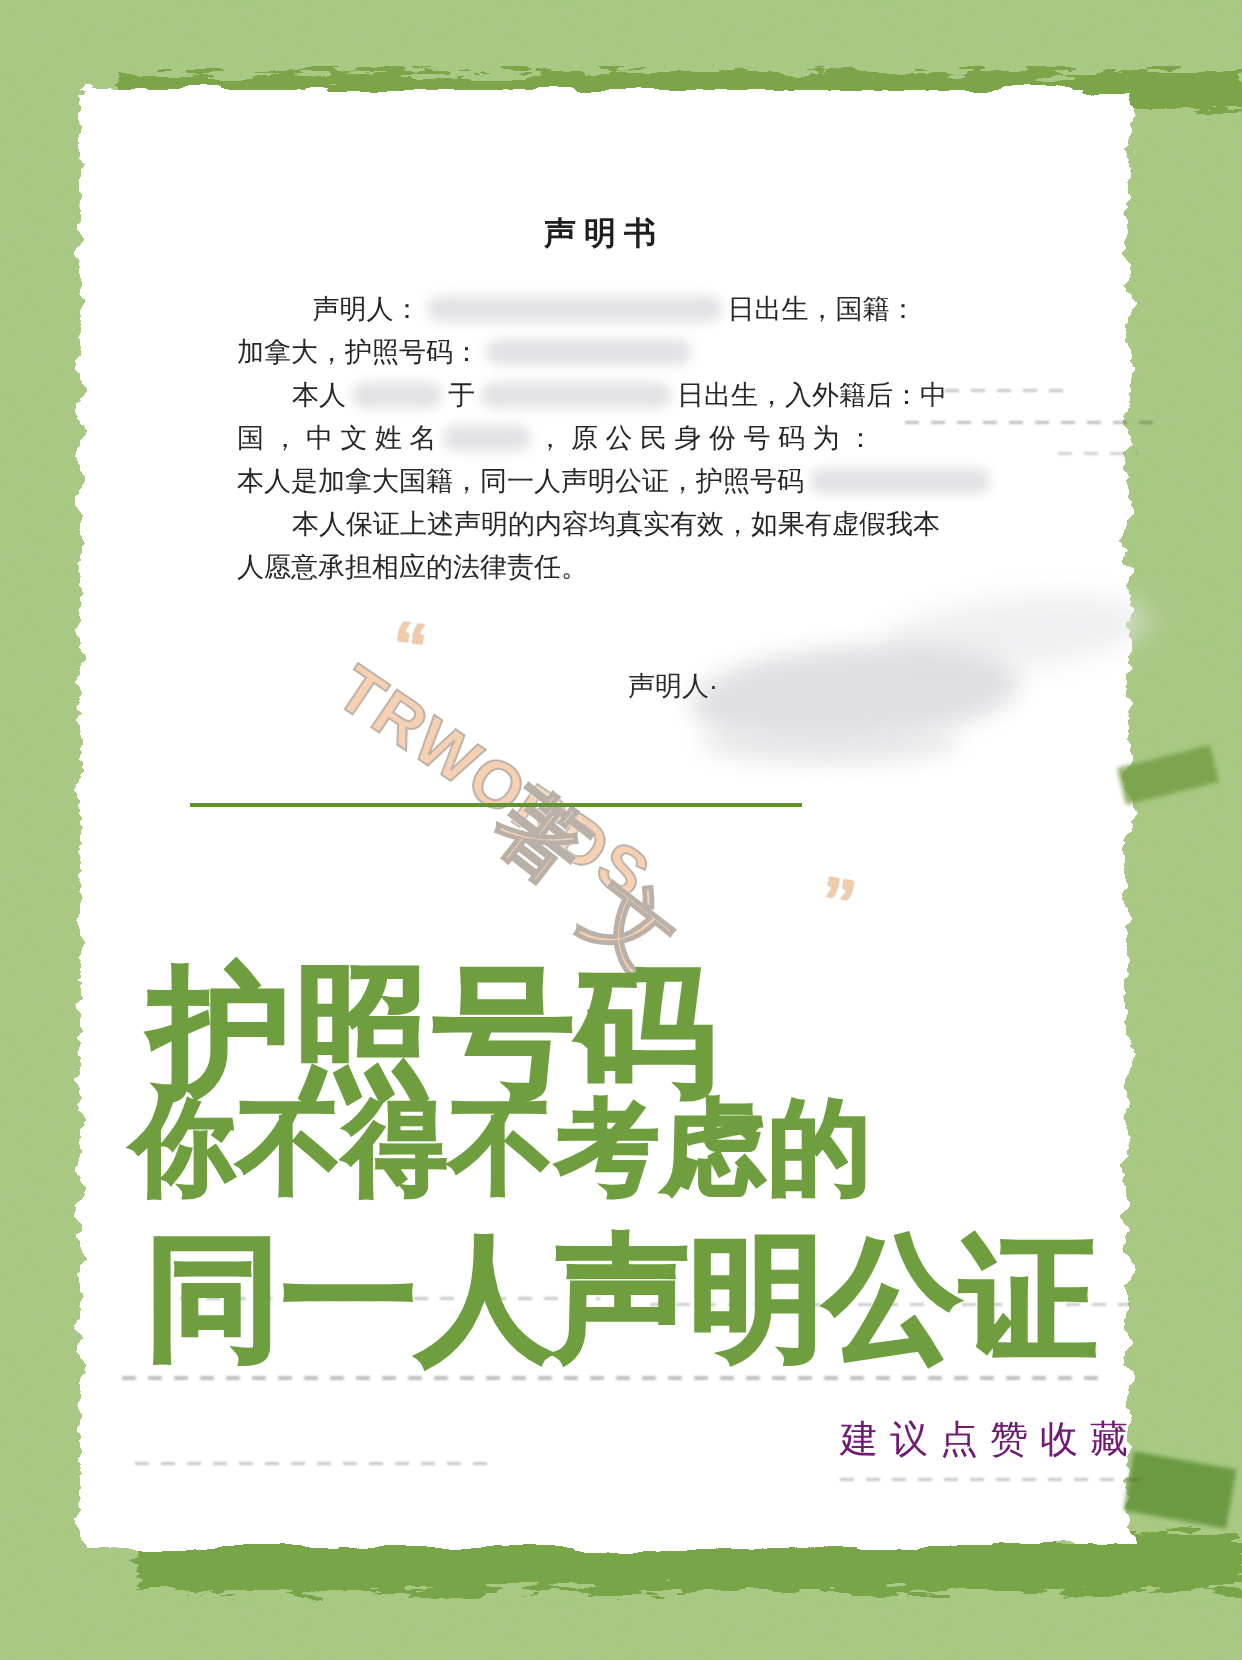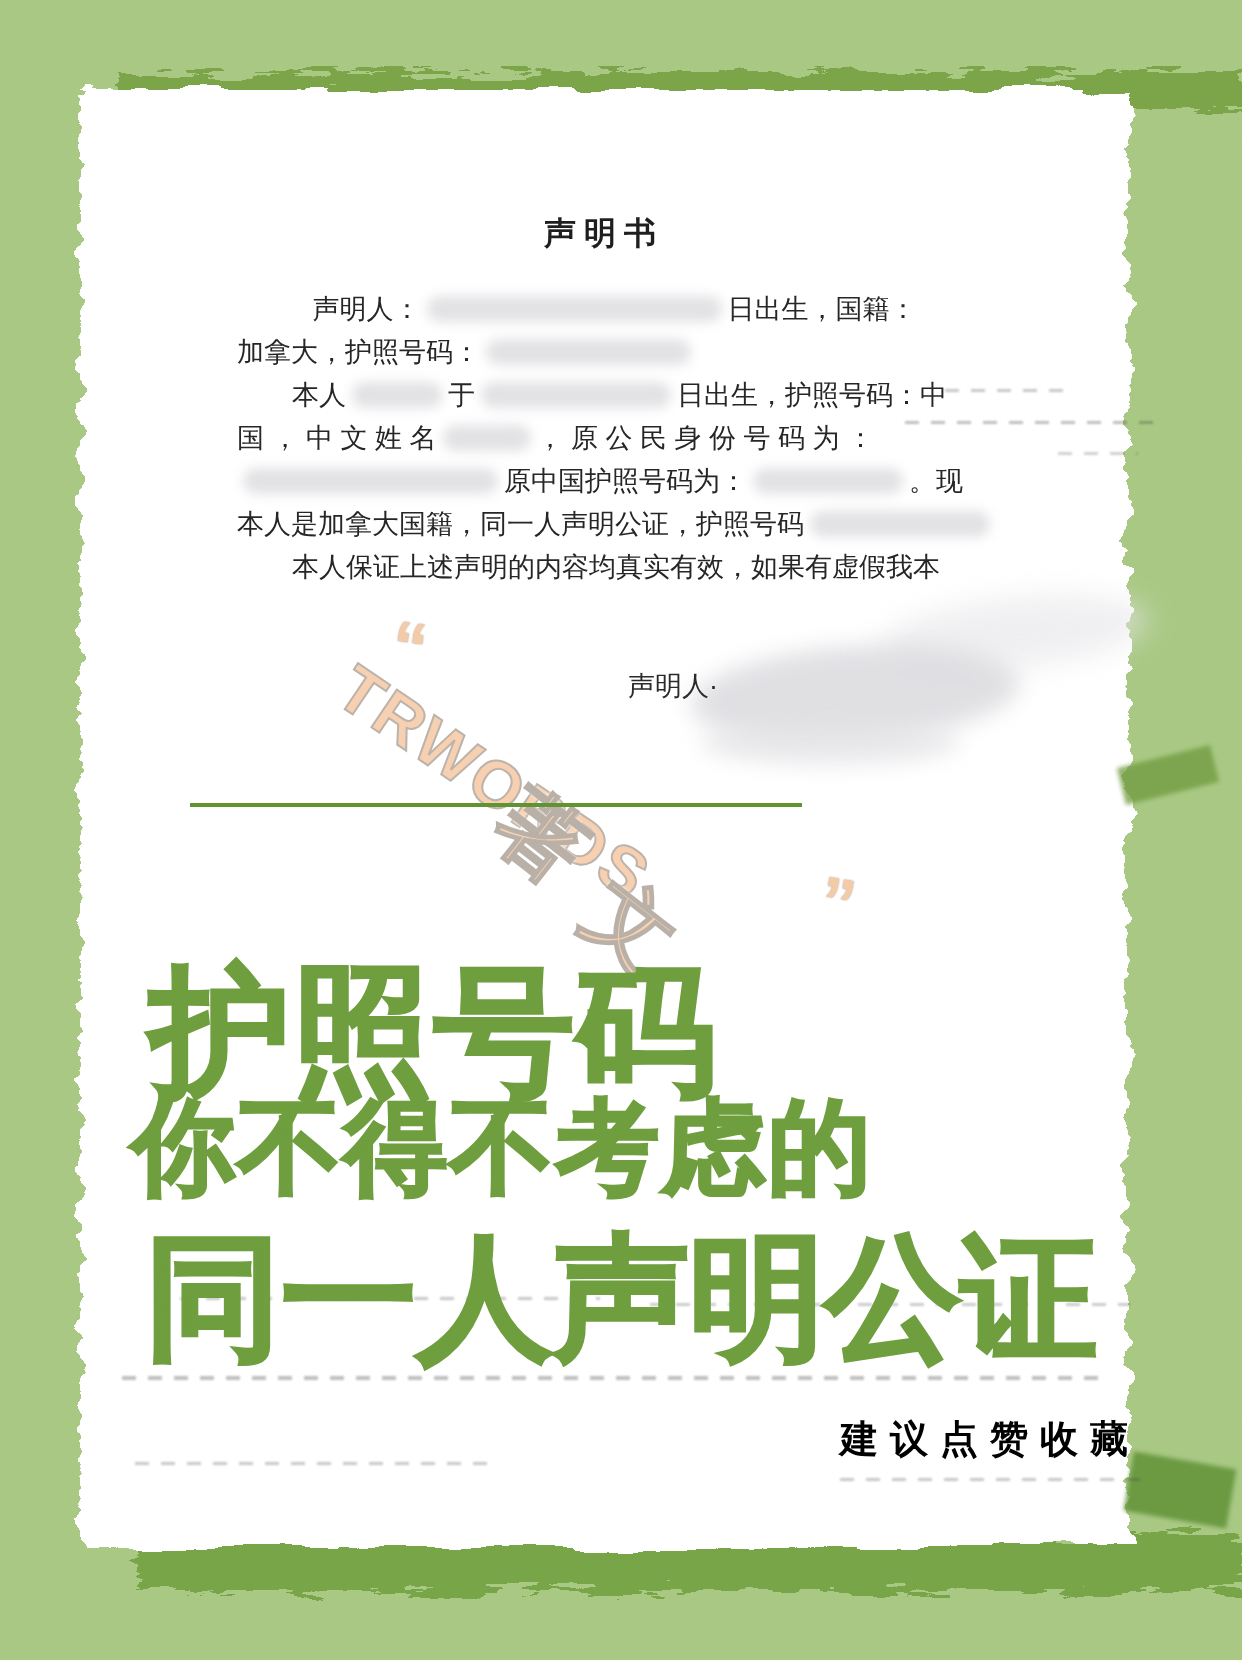--- a/index.html
+++ b/index.html
@@ -57,22 +57,22 @@
   .wm-cn1{left:498px;top:793px;transform:rotate(38deg);}
   .wm-cn2{left:588px;top:882px;transform:rotate(38deg);}
   .divider{position:absolute;left:190px;top:803px;width:612px;height:4px;background:#5f9430;z-index:6;}
   
   .hl{position:absolute;color:#6f9e3f;font-weight:bold;line-height:1;white-space:nowrap;z-index:6;
       -webkit-text-stroke:3px #6f9e3f;}
   .hl1{left:150px;top:962px;font-size:140px;letter-spacing:2px;}
   .hl2{left:132px;top:1096px;font-size:103px;letter-spacing:3px;}
   .hl3{left:145px;top:1230px;font-size:136px;letter-spacing:0px;}
   .caption{
-    position:absolute;left:840px;top:1414px;font-size:38px;color:#000000;
-    letter-spacing:12px;white-space:nowrap;z-index:6;font-weight:bold;
+    position:absolute;left:840px;top:1414px;font-size:38px;color:#701a75;
+    letter-spacing:12px;white-space:nowrap;z-index:6;
   }
   
   .edge-stroke{position:absolute;background:#6f9a3e;filter:blur(2px);z-index:3;}
   .es1{left:1120px;top:756px;width:96px;height:38px;transform:rotate(-14deg);opacity:.75;}
   .es2{left:1128px;top:1460px;width:104px;height:60px;transform:rotate(10deg);opacity:.8;background:#5d8f33;}
 </style>
 </head>
 <body>
 
 <svg width="0" height="0" style="position:absolute" aria-hidden="true">
@@ -98,25 +98,25 @@
   <div class="band band-top"></div>
   <div class="band band-bottom"></div>
   <div class="paper"></div>
 
   <div class="content">
 
     <div class="doc-title">声明书</div>
     <div id="doc-lines">
         <div class="doc-line indent"><span>声明人：</span><span class="redact" style="width: 295px;"></span><span>日出生，国籍：</span></div>
         <div class="doc-line"><span>加拿大，护照号码：</span><span class="redact" style="width: 205px;"></span></div>
-        <div class="doc-line indent"><span>本人</span><span class="redact" style="width: 90px;"></span><span>于</span><span class="redact" style="width: 190px;"></span><span>日出生，护照号码：中</span></div>
+        <div class="doc-line indent"><span>本人</span><span class="redact" style="width: 90px;"></span><span>于</span><span class="redact" style="width: 190px;"></span><span>日出生，入外籍后：中</span></div>
         <div class="doc-line"><span>国 ， 中 文 姓 名</span><span class="redact" style="width: 88px;"></span><span>， 原 公 民 身 份 号 码 为 ：</span></div>
-        <div class="doc-line"><span class="redact" style="width: 255px;"></span><span>原中国护照号码为：</span><span class="redact" style="width: 150px;"></span><span>。现</span></div>
         <div class="doc-line"><span>本人是加拿大国籍，同一人声明公证，护照号码</span><span class="redact" style="width: 180px;"></span></div>
         <div class="doc-line indent"><span>本人保证上述声明的内容均真实有效，如果有虚假我本</span></div>
+        <div class="doc-line"><span>人愿意承担相应的法律责任。</span></div>
       </div>
 
     <div class="smudge smudge2"></div>
     <div class="smudge smudge1"></div>
     <div class="smudge smudge3"></div>
     <div class="signature">声明人·</div>
 
     <div class="art" style="left:945px;top:389px;width:120px;height:3px;opacity:.3"></div>
     <div class="art" style="left:905px;top:421px;width:250px;height:3px;opacity:.35"></div>
     <div class="art" style="left:1058px;top:452px;width:80px;height:3px;opacity:.25"></div>

